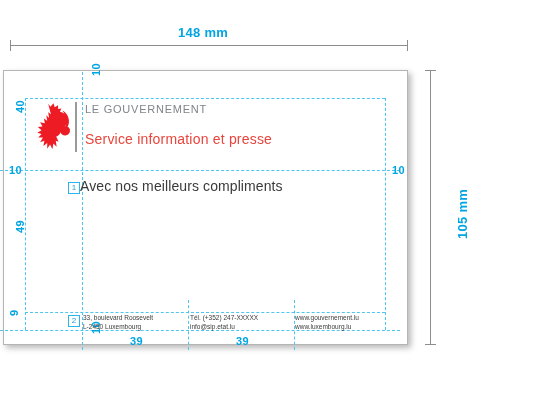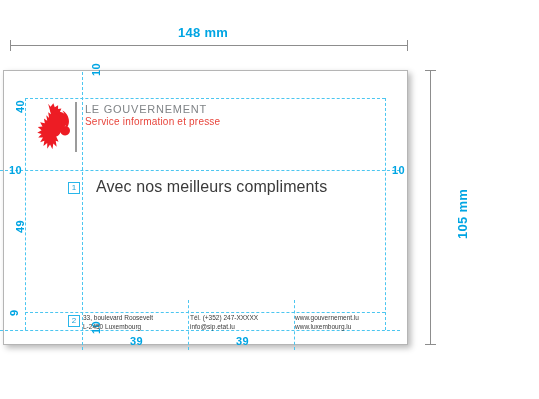--- a/index.html
+++ b/index.html
@@ -53,27 +53,27 @@
   #logo-block{position:absolute;left:27px;top:99px;width:55px;height:56px;}
   #lion{position:absolute;left:0;top:2px;width:48px;height:52px;}
   #logo-rule{position:absolute;left:48px;top:3px;width:2px;height:50px;background:#9b9b9b;}
 
   #headtext{position:absolute;left:85px;top:104px;width:280px;}
   .head-line{
     color:#808487;font-size:11px;letter-spacing:.75px;
     line-height:11.5px;white-space:nowrap;
   }
   .head-sub{
-    color:#e8453c;font-size:10px;letter-spacing:.2px;
-    line-height:12px;margin-top:0;white-space:nowrap;
+    color:#e8453c;font-size:14px;letter-spacing:.2px;
+    line-height:12px;margin-top:17px;white-space:nowrap;
   }
 
   #compliments{
-    position:absolute;left:96px;top:178px;
-    color:#3a3a3a;font-size:16px;letter-spacing:.1px;white-space:nowrap;
+    position:absolute;left:80px;top:178px;
+    color:#3a3a3a;font-size:14px;letter-spacing:.1px;white-space:nowrap;
   }
 
   .badge{
     position:absolute;width:10px;height:10px;
     border:1px solid #29b6ea;
     color:#1a9fd6;font-size:8px;line-height:10px;
     text-align:center;background:#fff;
     font-family:"Liberation Sans",sans-serif;
   }
   #badge-1{left:68px;top:182px;}

